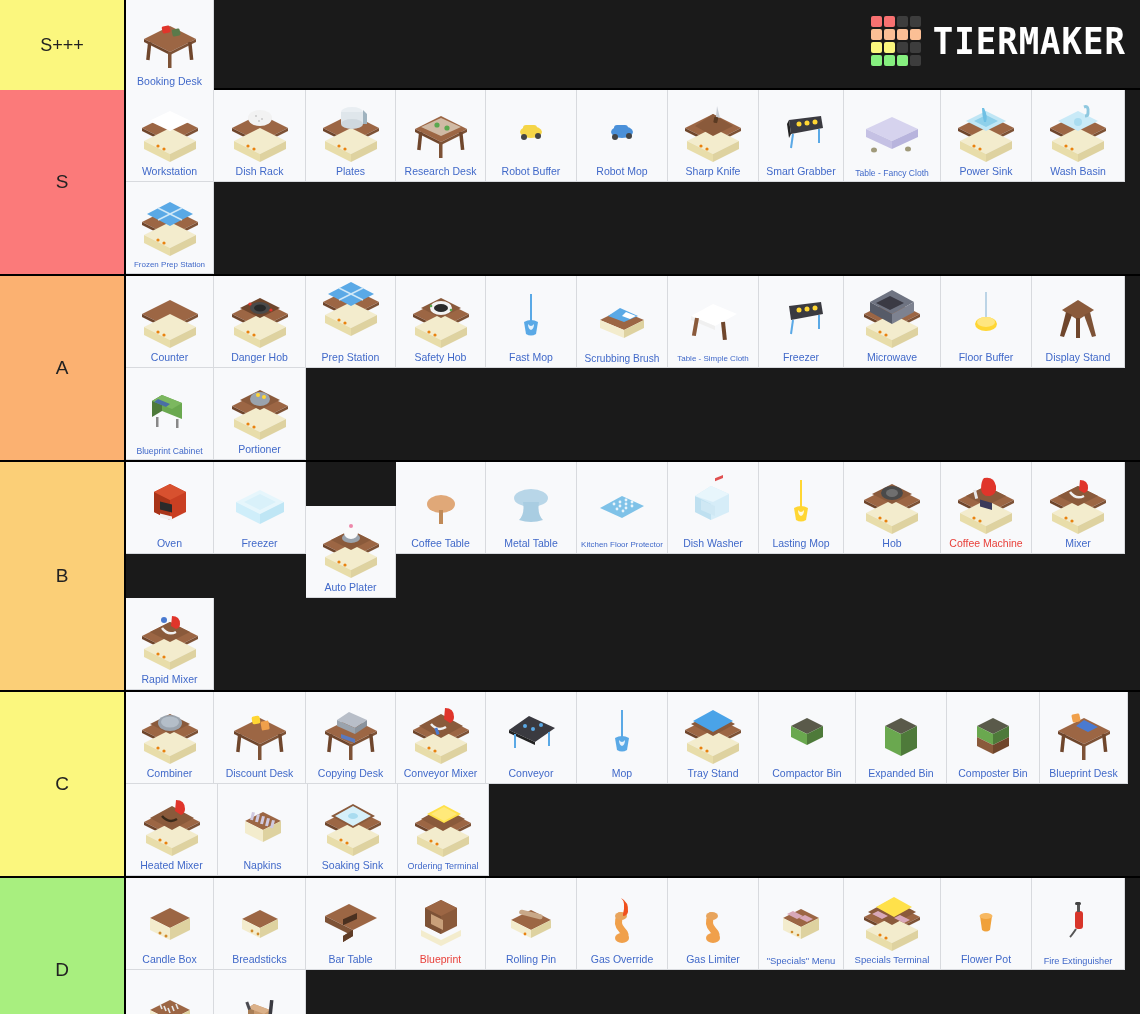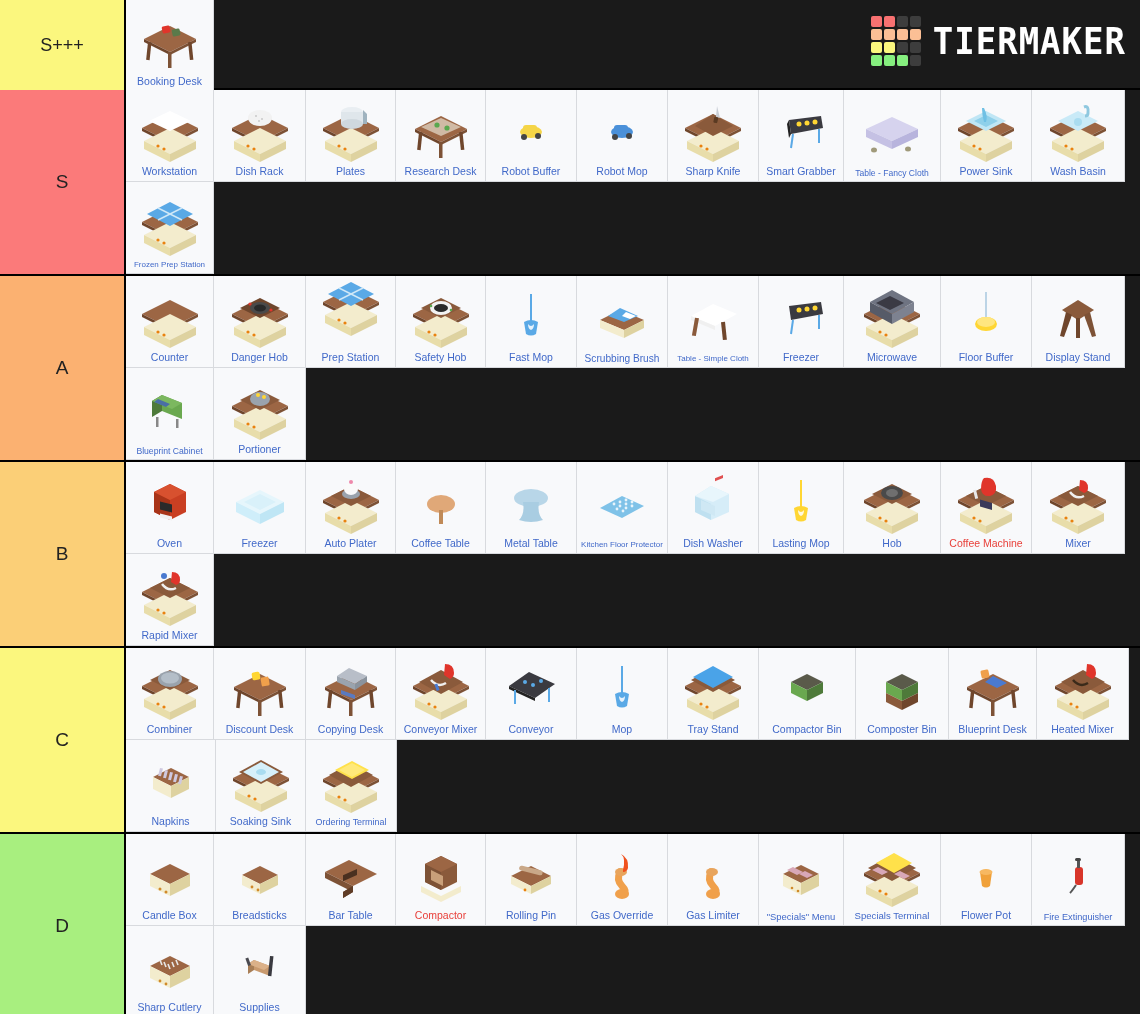--- a/index.html
+++ b/index.html
@@ -536,21 +536,21 @@
             <div class="art">
               <svg width="64" height="64" viewBox="0 0 64 64">
                 <polygon points="32,20 56,32 32,44 8,32" fill="#e6f6fc"></polygon>
                 <polygon points="8,32 32,44 32,54 8,42" fill="#cfeefa"></polygon>
                 <polygon points="56,32 32,44 32,54 56,42" fill="#bfe6f5"></polygon>
                 <polygon points="32,24 48,32 32,40 16,32" fill="#d9f1fa"></polygon>
               </svg>
             </div>
             <div class="cap">Freezer</div>
           </div>
-          <div class="item" style="width: 90px;">
+          <div class="item" style="width: 90px; margin-top: 44px;">
             <div class="art">
               <svg width="64" height="64" viewBox="0 0 64 64">
                 <polygon points="32,16 60,30 32,44 4,30" fill="#9c6644"></polygon>
           <polygon points="4,30 32,44 32,47 4,33" fill="#6f462c"></polygon>
           <polygon points="60,30 32,44 32,47 60,33" fill="#7d5236"></polygon>
     <polygon points="32,30 58,43 32,56 6,43" fill="#f3eccd"></polygon>
     <polygon points="6,43 32,56 32,64 6,51" fill="#e8ddaa"></polygon>
     <polygon points="58,43 32,56 32,64 58,51" fill="#ded2a0"></polygon>
     <circle cx="20" cy="48" r="1.6" fill="#e9820f"></circle>
     <circle cx="26" cy="51" r="1.6" fill="#e9820f"></circle>
@@ -815,20 +815,31 @@
             <div class="art">
               <svg width="64" height="64" viewBox="0 0 64 64">
     <polygon points="32,18 48,26 32,34 16,26" fill="#5a5a4a"></polygon>
     <polygon points="16,26 32,34 32,45 16,37" fill="#6aa84f"></polygon>
     <polygon points="48,26 32,34 32,45 48,37" fill="#4e7a3a"></polygon>
 
   </svg>
             </div>
             <div class="cap">Compactor Bin</div>
           </div>
+          <div class="item" style="width: 91px;">
+            <div class="art">
+              <svg width="64" height="64" viewBox="0 0 64 64">
+    <polygon points="32,18 48,26 32,34 16,26" fill="#5a5a4a"></polygon>
+    <polygon points="16,26 32,34 32,56 16,48" fill="#6aa84f"></polygon>
+    <polygon points="48,26 32,34 32,56 48,48" fill="#4e7a3a"></polygon>
+
+  </svg>
+            </div>
+            <div class="cap">Expanded Bin</div>
+          </div>
           <div class="item" style="width: 93px;">
             <div class="art">
               <svg width="64" height="64" viewBox="0 0 64 64">
     <polygon points="32,18 48,26 32,34 16,26" fill="#5a5a4a"></polygon>
     <polygon points="16,26 32,34 32,45 16,37" fill="#6aa84f"></polygon>
     <polygon points="48,26 32,34 32,45 48,37" fill="#4e7a3a"></polygon>
     <polygon points="16,37 32,45 32,54 16,46" fill="#8a5a3b"></polygon>
                 <polygon points="48,37 32,45 32,54 48,46" fill="#6f462c"></polygon>
   </svg>
             </div>
@@ -964,21 +975,21 @@
           <div class="item" style="width: 90px;">
             <div class="art">
               <svg width="64" height="64" viewBox="0 0 64 64">
                 <polygon points="32,14 48,22 48,40 32,48 16,40 16,22" fill="#8a5a3b"></polygon>
                 <polygon points="16,22 32,30 32,48 16,40" fill="#7d5236"></polygon>
                 <polygon points="16,22 32,14 48,22 32,30" fill="#9c6644"></polygon>
                 <polygon points="22,28 34,34 34,44 22,38" fill="#c9a07a"></polygon>
                 <polygon points="12,44 32,54 52,44 52,50 32,60 12,50" fill="#f3eccd"></polygon>
               </svg>
             </div>
-            <div class="cap red">Compactor</div>
+            <div class="cap red">Blueprint</div>
           </div>
           <div class="item" style="width: 91px;">
             <div class="art">
               <svg width="64" height="64" viewBox="0 0 64 64">
                 <polygon points="32,24 52,34 32,44 12,34" fill="#9c6644"></polygon>
                 <polygon points="12,34 32,44 32,52 12,42" fill="#f3eccd"></polygon>
                 <polygon points="52,34 32,44 32,52 52,42" fill="#ded2a0"></polygon>
                 <rect x="20" y="26" width="24" height="5" rx="2.5" fill="#c9a888" transform="rotate(14 32 28)"></rect>
                 <circle cx="26" cy="48" r="1.4" fill="#e9820f"></circle>
               </svg>

